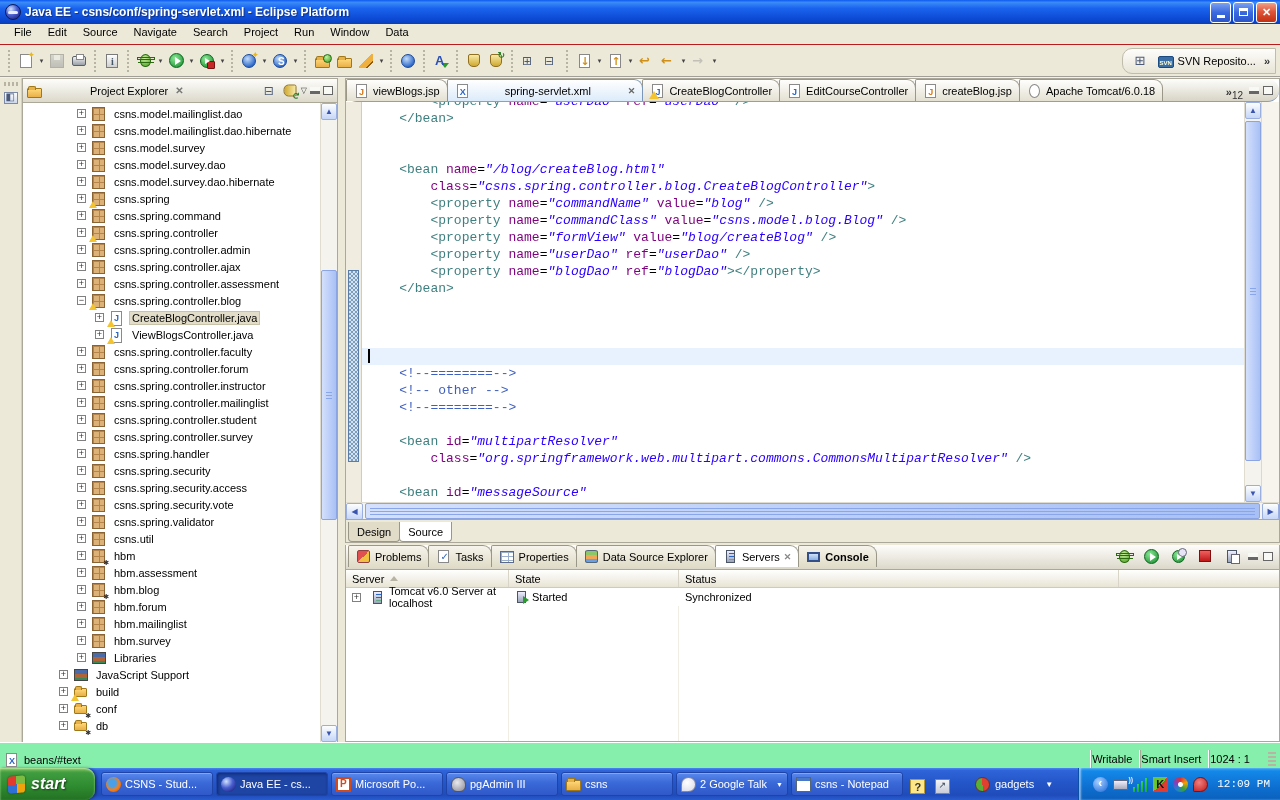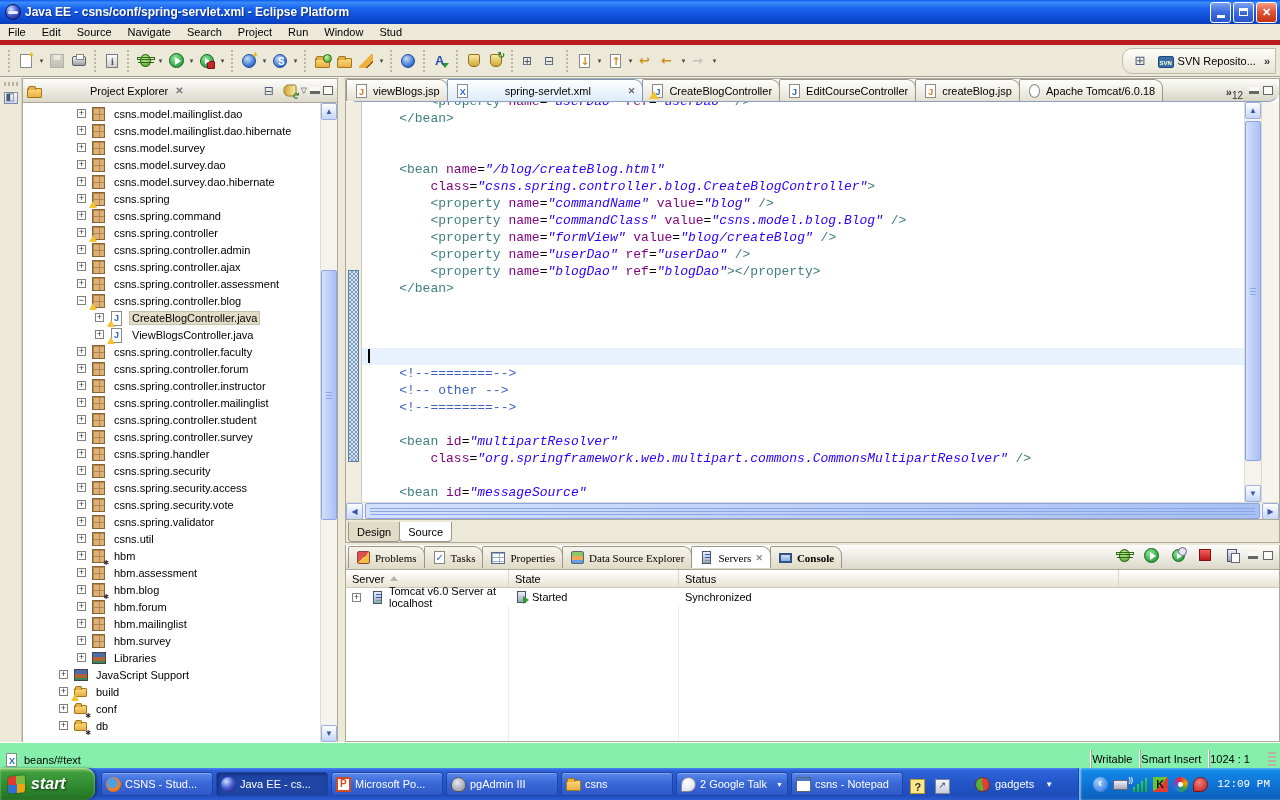--- a/index.html
+++ b/index.html
@@ -16,21 +16,21 @@
     white-space:nowrap; overflow:hidden; }
   .win-btns { display:flex; gap:2px; }
   .wbtn { width:21px; height:21px; border-radius:3px; border:1px solid #fff;
     background:linear-gradient(180deg,#7ba1f0,#3a6ae0 50%,#2a55c8); color:#fff; font-size:11px; font-weight:bold;
     display:flex; align-items:center; justify-content:center; }
   .wbtn.close { background:linear-gradient(180deg,#f0a088,#e0563a 45%,#c23010); }
   .wbtn .mini { width:8px; height:3px; background:#fff; margin-top:8px; }
   .wbtn .rest { width:9px; height:8px; border:1px solid #fff; border-top:3px solid #fff; }
 
   
-  .menubar { height:21px; display:flex; align-items:flex-start; background:#ece9d8; padding-left:0; border-bottom:5px solid #b91c1c;}
+  .menubar { height:21px; display:flex; align-items:flex-start; background:#ece9d8; padding-left:6px; border-bottom:1px solid #b91c1c;}
   .menu-item { padding:2px 8px; }
   .toolbar { height:33px; display:flex; align-items:center; background:#ece9d8; border-bottom:2px groove #f4f2e8; padding:0 4px; }
   .tb-grip { width:5px; height:22px; margin:0 3px;
     background:repeating-linear-gradient(180deg,#b8b4a4 0 2px,transparent 2px 4px); background-size:2px 100%; background-repeat:no-repeat; background-position:1px 0;}
   .tb-btn { width:22px; height:22px; display:flex; align-items:center; justify-content:center; border:1px solid transparent; border-radius:2px; position:relative;}
   .tb-btn.disabled { opacity:.4; filter:grayscale(.8); }
   .tb-dd { width:9px; color:#444; font-size:7px; text-align:center; }
   .tb-spacer { flex:1; }
   .persp-area { display:flex; align-items:center; background:linear-gradient(#fdfdfa,#e8e5d6); border:1px solid #c0bcac; border-radius:10px 0 0 10px; height:26px; padding:0 2px 0 8px;}
   .persp-btn { display:flex; align-items:center; gap:4px; padding:2px 5px; border-radius:3px;}
@@ -180,21 +180,21 @@
   .xp-h .sb-track { flex:1; position:relative;}
   .xp-h .sb-thumb { top:0; bottom:0; left:2px; right:2px; }
 
   .ds-row { height:24px; background:#ece9d8; border-top:1px solid #aca899; display:flex; align-items:flex-end; padding-left:2px;}
   .ds-tab { height:20px; padding:0 8px; display:flex; align-items:center; border:1px solid #9a9789; border-top:none;
     border-radius:0 0 4px 4px; background:#e0dcc8; margin-right:-1px;}
   .ds-tab.active { background:#fff; position:relative; z-index:2;}
 
   
   .bottom-panel { flex:1; display:flex; flex-direction:column; border:1px solid #aca899; border-top:none; background:#fff; margin-top:2px;}
-  .btab-row { height:25px; background:linear-gradient(#fdfdfb,#dcd9ca); border-bottom:1px solid #aca899; display:flex; align-items:center; padding-left:2px;font-family:Liberation Serif, serif;}
+  .btab-row { height:25px; background:linear-gradient(#fdfdfb,#dcd9ca); border-bottom:1px solid #aca899; display:flex; align-items:flex-start; padding-left:2px;}
   .btab { height:22px; display:flex; align-items:center; gap:4px; padding:0 7px; border:1px solid #9a9789; border-bottom:none;
     border-radius:2px 9px 0 0; background:linear-gradient(#f6f4ec,#e0dcc8); margin-right:-1px; white-space:nowrap;}
   .btab.active { background:#fff; z-index:2; position:relative;}
   .btab.boldlbl .btab-label { font-weight:bold; }
   .btab .close { color:#888; font-size:9px; font-weight:bold;}
   .bp-tools { margin-left:auto; display:flex; align-items:center; gap:5px; padding:0 6px 4px 0;}
   .i-stop { width:12px; height:12px; background:linear-gradient(#f06060,#c01818); border:1px solid #801010; margin:2px;}
   .i-profile { background:radial-gradient(circle at 38% 32%,#8ae894,#12882a); border:1px solid #0a641c; border-radius:50%; width:13px; height:13px;}
   .i-profile::after{content:""; position:absolute; left:4px; top:3px; border-left:5px solid #fff; border-top:3px solid transparent; border-bottom:3px solid transparent;}
   .i-profile::before{content:""; position:absolute; right:-3px; top:-3px; width:7px; height:7px; border-radius:50%; background:#e8e4f8; border:1px solid #667;}
@@ -288,21 +288,21 @@
 
 <div class="menubar" id="menubar">
     <span class="menu-item">File</span>
     <span class="menu-item">Edit</span>
     <span class="menu-item">Source</span>
     <span class="menu-item">Navigate</span>
     <span class="menu-item">Search</span>
     <span class="menu-item">Project</span>
     <span class="menu-item">Run</span>
     <span class="menu-item">Window</span>
-    <span class="menu-item">Stud</span>
+    <span class="menu-item">Data</span>
   </div>
 
 <div class="toolbar" id="toolbar">
     <span class="tb-grip"></span>
     <span class="tb-btn">
       <span class="icn i-new-wizard"></span>
     </span>
     <span class="tb-dd">▾</span>
     <span class="tb-btn disabled">
       <span class="icn i-save"></span>

